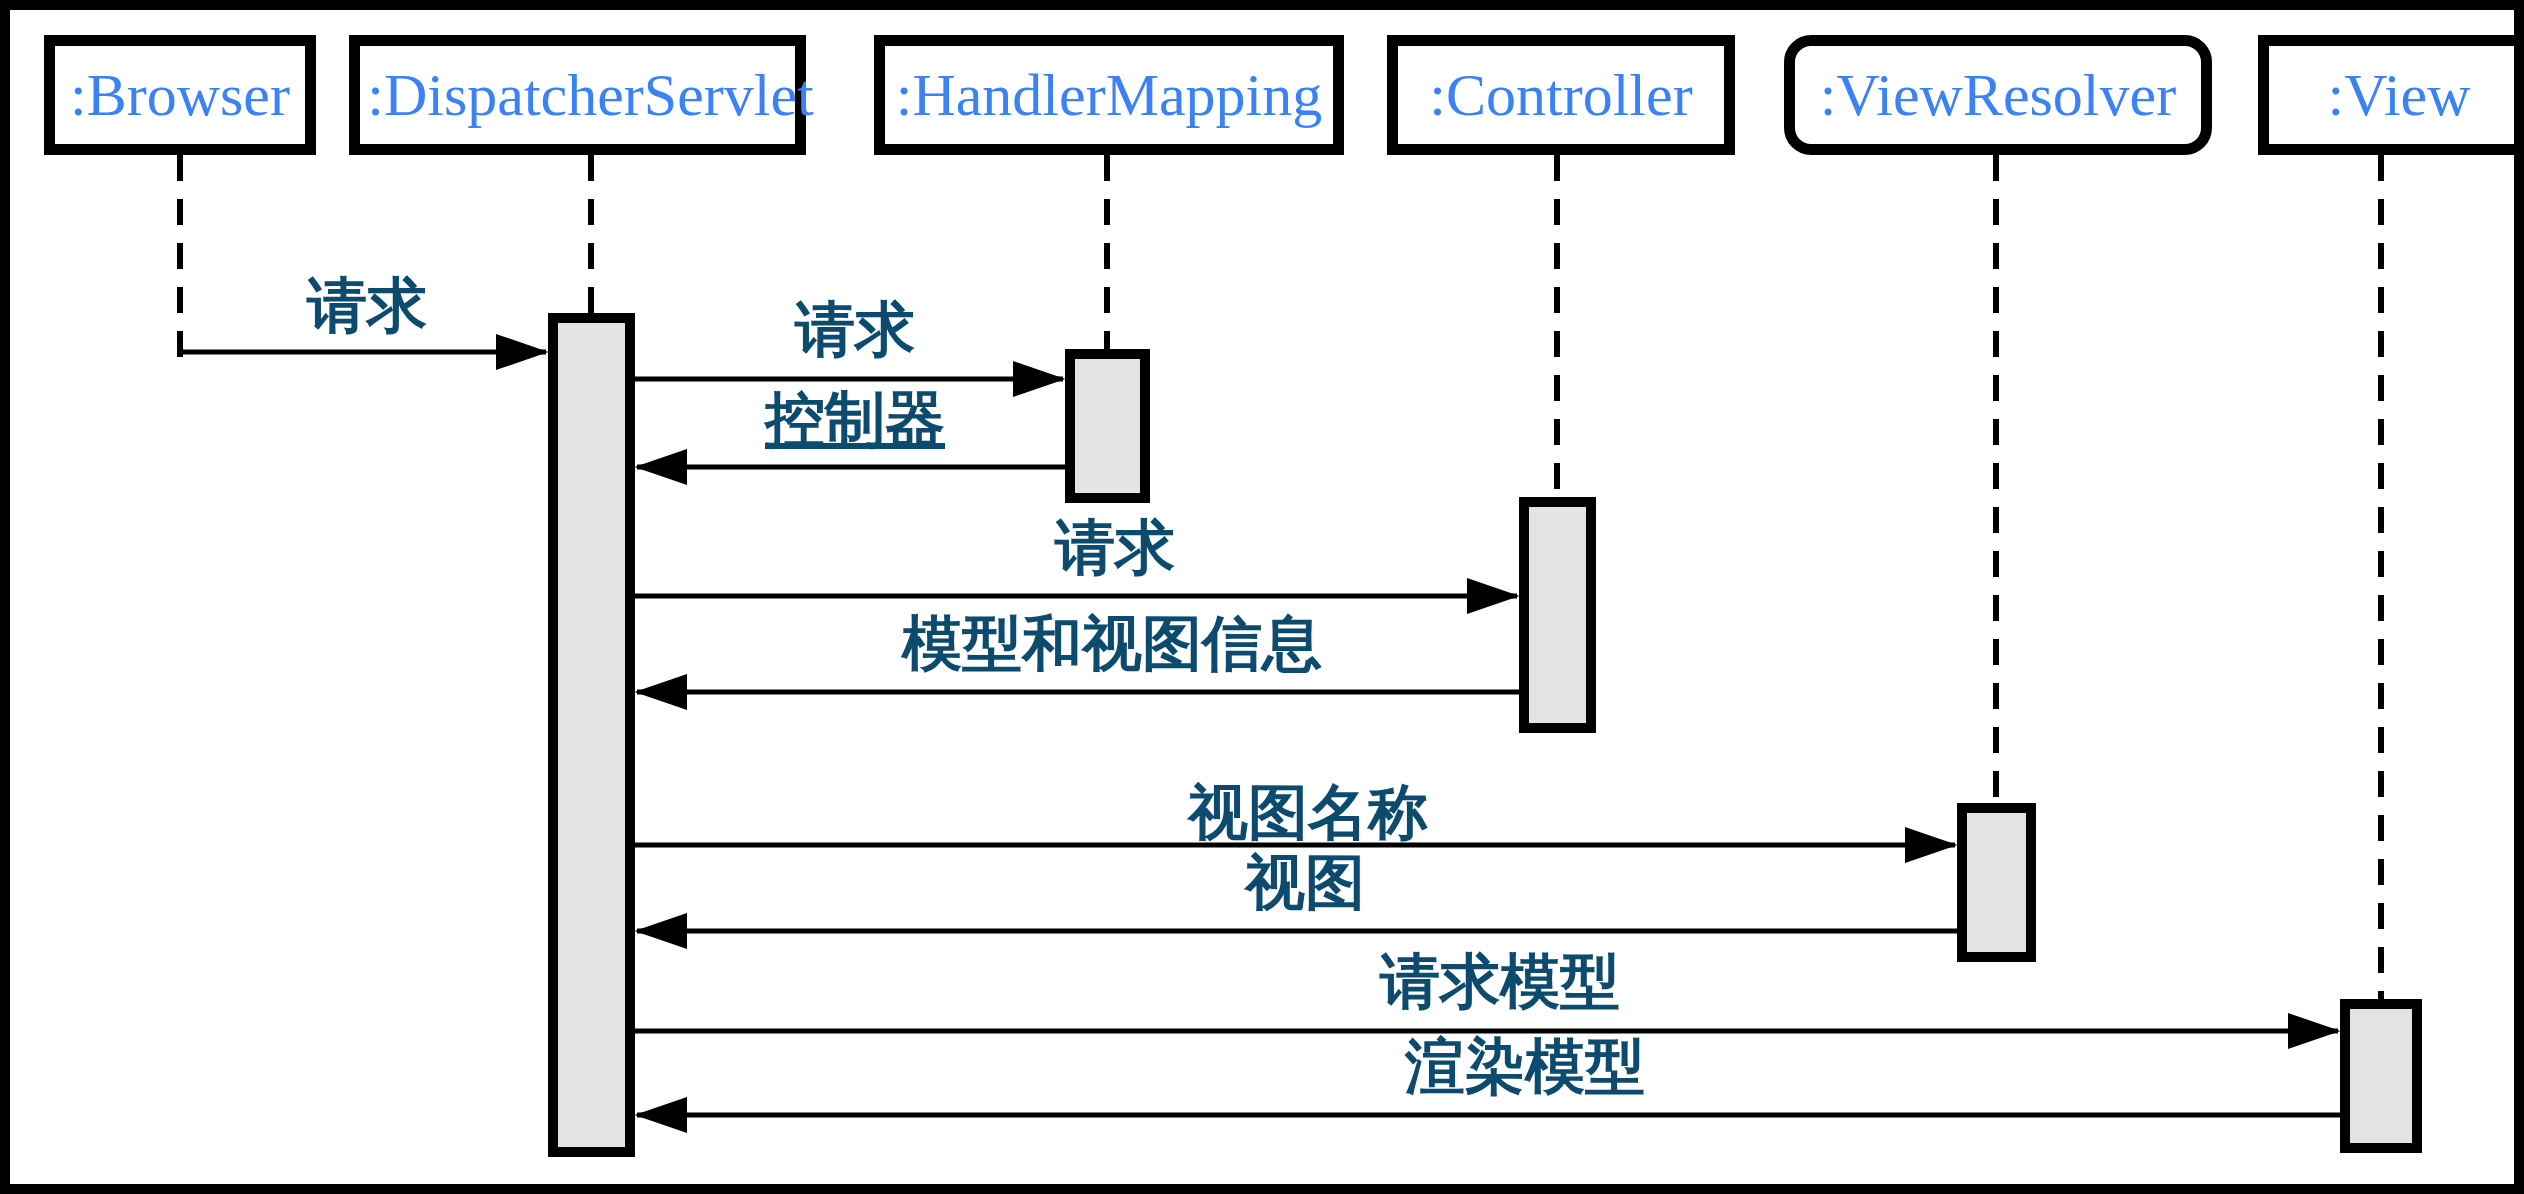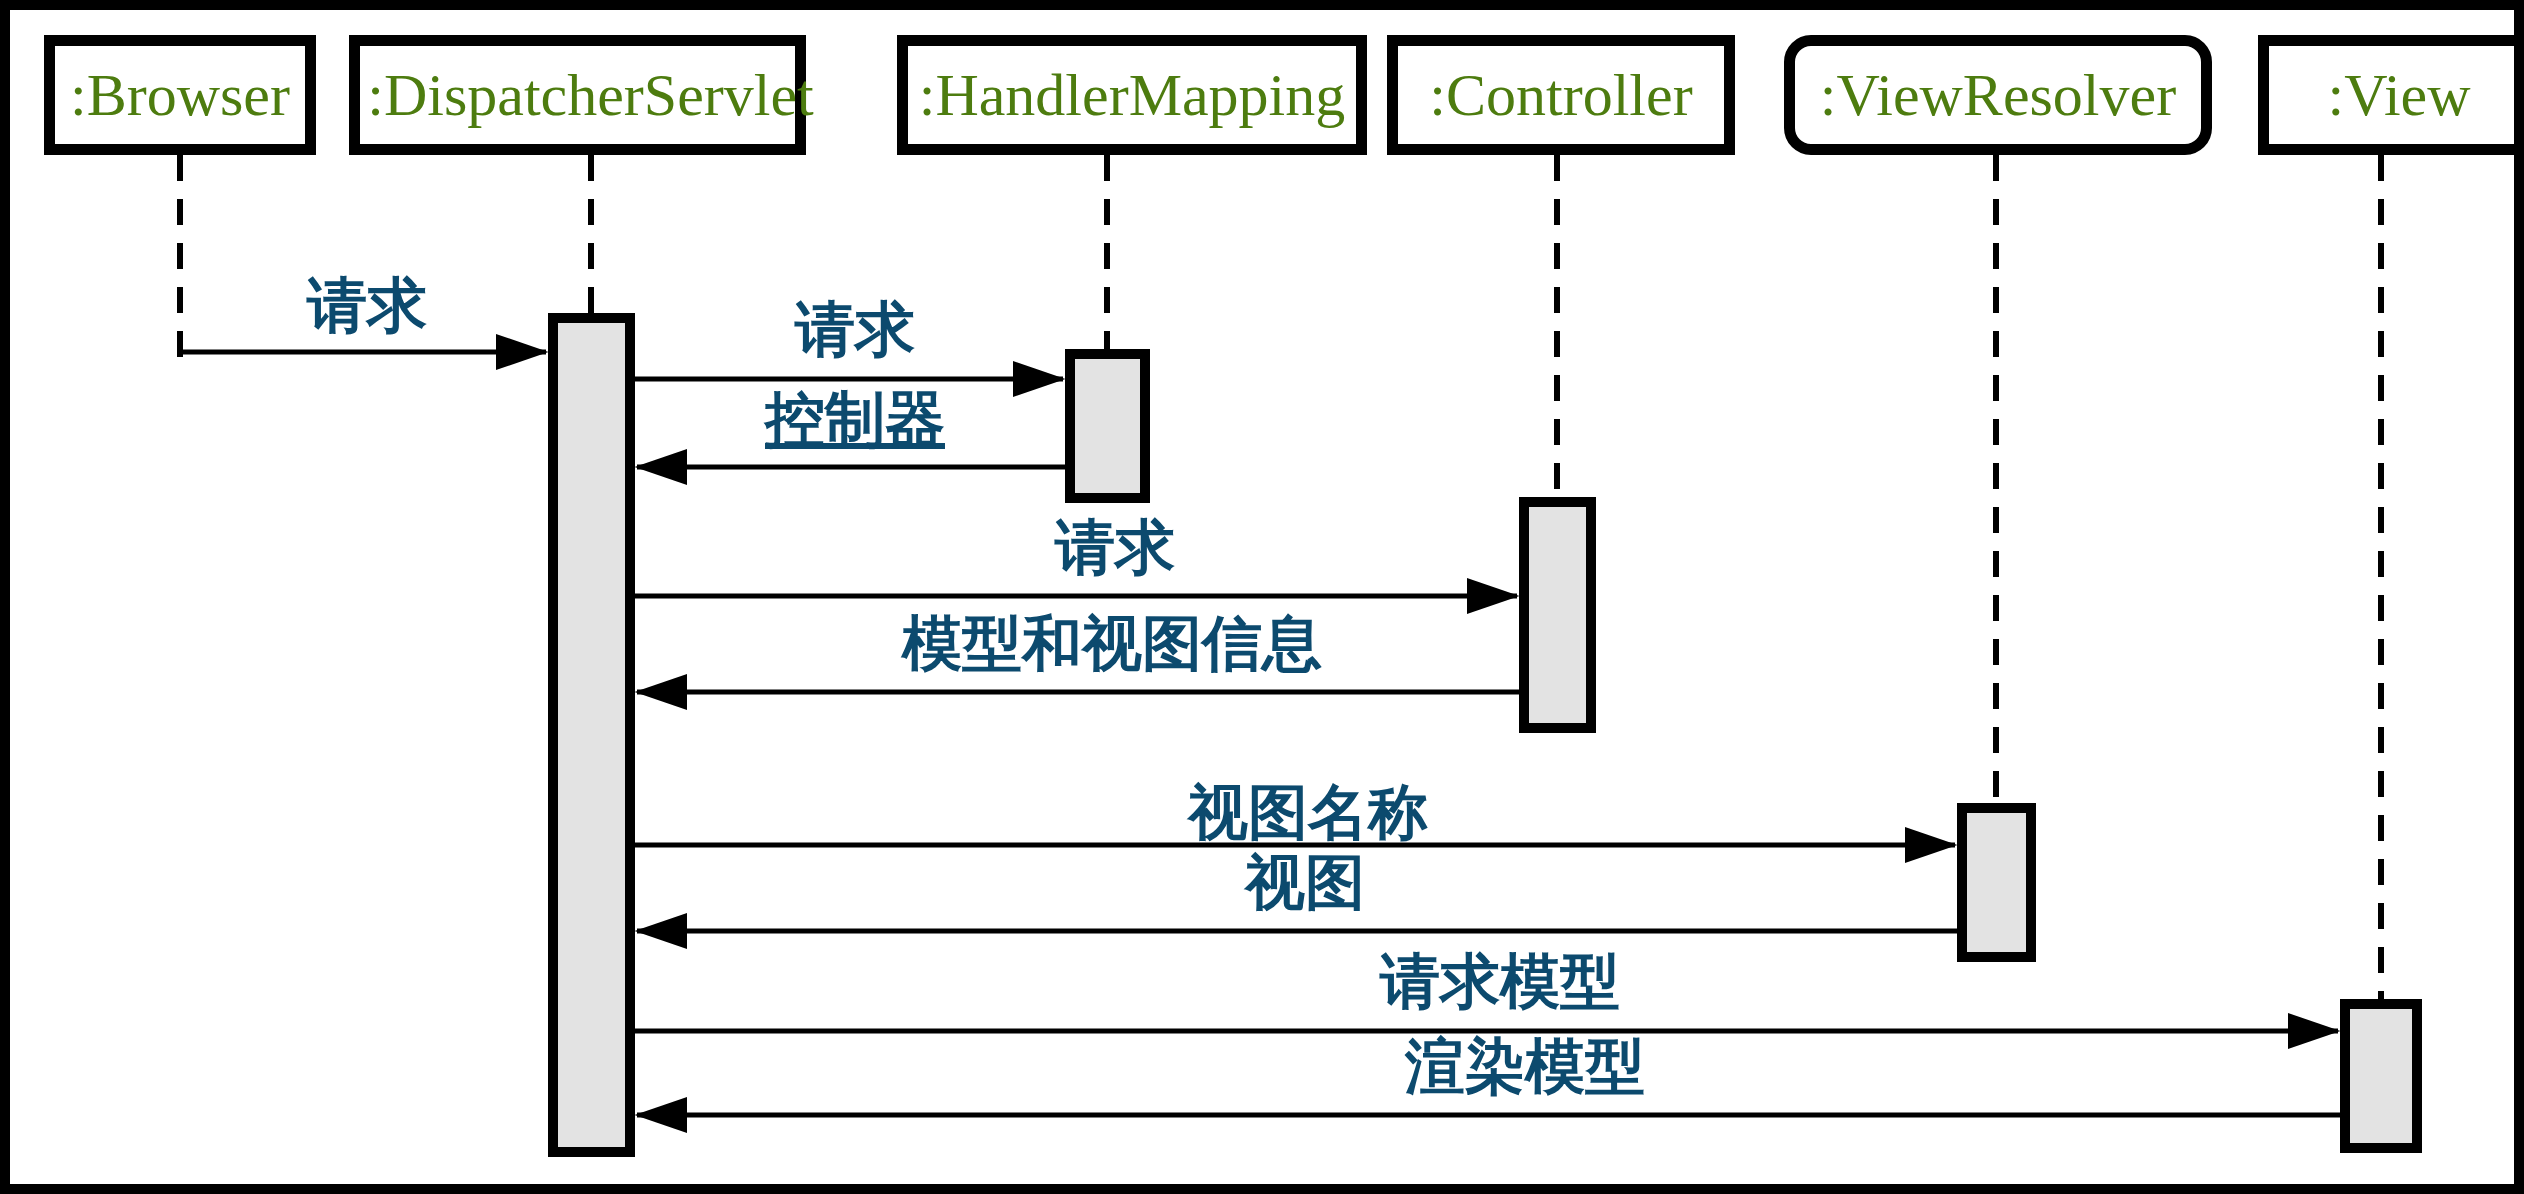--- a/index.html
+++ b/index.html
@@ -26,21 +26,21 @@
     position: absolute;
     top: 35px;
     height: 120px;
     border: 11px solid #000000;
     background: #ffffff;
     box-sizing: border-box;
     display: flex;
     align-items: center;
     justify-content: center;
     font-size: 60px;
-    color: #4d7c0f;
+    color: #3b82f6;
     white-space: nowrap;
     z-index: 3;
   }
   .activation {
     position: absolute;
     background: #e3e3e3;
     border: 10px solid #000000;
     box-sizing: border-box;
     z-index: 2;
   }
@@ -87,21 +87,21 @@
     <line x1="635" y1="596" x2="1517" y2="596" stroke="#000000" stroke-width="5" marker-end="url(#arrowhead)"></line>
     <line x1="1519" y1="692" x2="637" y2="692" stroke="#000000" stroke-width="5" marker-end="url(#arrowhead)"></line>
     <line x1="635" y1="845" x2="1955" y2="845" stroke="#000000" stroke-width="5" marker-end="url(#arrowhead)"></line>
     <line x1="1957" y1="931" x2="637" y2="931" stroke="#000000" stroke-width="5" marker-end="url(#arrowhead)"></line>
     <line x1="635" y1="1031" x2="2338" y2="1031" stroke="#000000" stroke-width="5" marker-end="url(#arrowhead)"></line>
     <line x1="2340" y1="1115" x2="637" y2="1115" stroke="#000000" stroke-width="5" marker-end="url(#arrowhead)"></line>
   </svg>
 
   <div class="participant" style="left:44px;  width:272px;">:Browser</div>
   <div class="participant" style="left:349px; width:457px;padding-left:26px;">:DispatcherServlet</div>
-  <div class="participant" style="left:874px; width:470px;margin-left:23px;">:HandlerMapping</div>
+  <div class="participant" style="left:874px; width:470px;">:HandlerMapping</div>
   <div class="participant" style="left:1387px; width:348px;">:Controller</div>
   <div class="participant" style="left:1784px; width:428px;border-radius:27px;">:ViewResolver</div>
   <div class="participant" style="left:2258px; width:282px;">:View</div>
 
   <div class="activation" style="left:548px;  top:313px; width:87px; height:844px;"></div>
   <div class="activation" style="left:1065px; top:349px; width:85px; height:154px;"></div>
   <div class="activation" style="left:1519px; top:497px; width:77px; height:236px;"></div>
   <div class="activation" style="left:1957px; top:803px; width:79px; height:159px;"></div>
   <div class="activation" style="left:2340px; top:999px; width:82px; height:154px;"></div>
 

